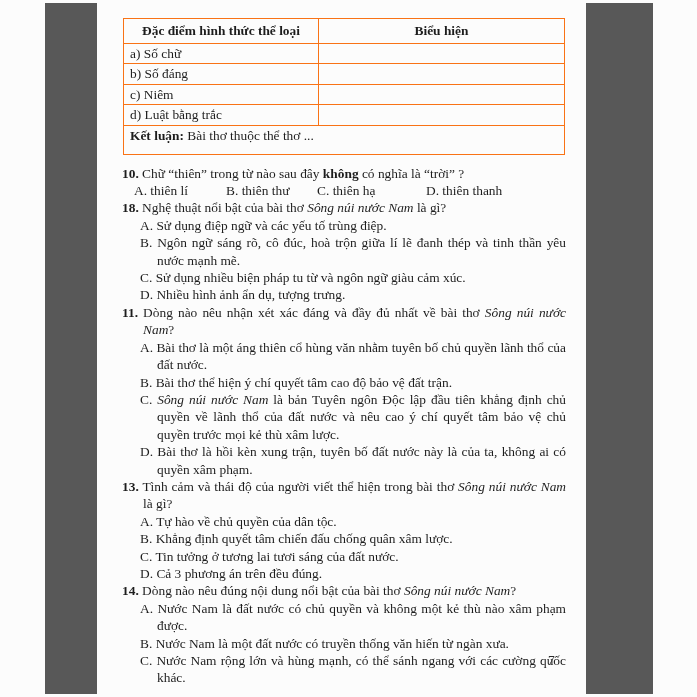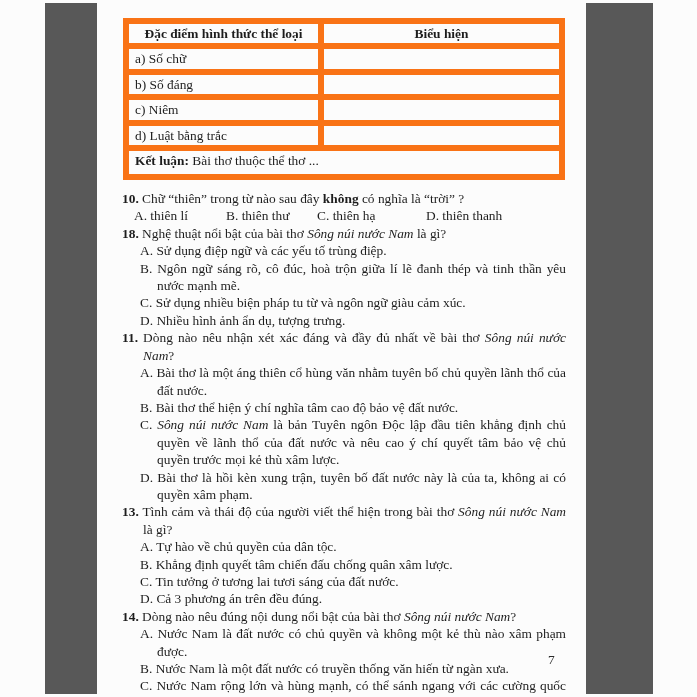--- a/index.html
+++ b/index.html
@@ -22,21 +22,21 @@
   .q9 { padding-left:26px; text-indent:-21px; }
   .b  { font-weight:bold; }
   .it { font-style:italic; }
   .opt { padding-left:35px; text-indent:-17px; text-align:justify; }
   .optrow { display:flex; margin-left:12px; }
   .optrow span:nth-child(1){ width:92px; }
   .optrow span:nth-child(2){ width:91px; }
   .optrow span:nth-child(3){ width:109px; }
   table.fm { border-collapse:collapse; width:442px; margin:4px 0 10px 1px; }
   .fm th,.fm td {
-    border:6px solid #f97316; font-size:13.4px;
+    border:1px solid #f97316; font-size:13.4px;
     padding:1px 6px; vertical-align:middle;
   }
   .fm th { font-weight:bold; text-align:center; height:25px; }
   .fm td { height:19px; text-align:left; }
   .fm .c1 { width:195px; }
   .fm .concl td { height:29px; vertical-align:top;margin-left:13px; }
   .pagenum {
     position:absolute; left:548px; top:652px;
     font-size:13.4px; color:#2a2a2a;
   }
@@ -90,21 +90,21 @@
   <p class="q"><span class="b">18.</span><span> Nghệ thuật nổi bật của bài thơ </span><span class="it">Sông núi nước Nam</span><span> là gì?</span></p>
 
   <div class="opt"><span>A.</span><span> Sử dụng điệp ngữ và các yếu tố trùng điệp.</span></div>
   <div class="opt"><span>B.</span><span> Ngôn ngữ sáng rõ, cô đúc, hoà trộn giữa lí lẽ đanh thép và tinh thần yêu nước mạnh mẽ.</span></div>
   <div class="opt"><span>C.</span><span> Sử dụng nhiều biện pháp tu từ và ngôn ngữ giàu cảm xúc.</span></div>
   <div class="opt"><span>D.</span><span> Nhiều hình ảnh ẩn dụ, tượng trưng.</span></div>
 
   <p class="q"><span class="b">11.</span><span> Dòng nào nêu nhận xét xác đáng và đầy đủ nhất về bài thơ </span><span class="it">Sông núi nước Nam</span><span>?</span></p>
 
   <div class="opt"><span>A.</span><span> Bài thơ là một áng thiên cổ hùng văn nhằm tuyên bố chủ quyền lãnh thổ của đất nước.</span></div>
-  <div class="opt"><span>B.</span><span> Bài thơ thể hiện ý chí nghĩa tâm cao độ bảo vệ đất nước.</span></div>
+  <div class="opt"><span>B.</span><span> Bài thơ thể hiện ý chí quyết tâm cao độ bảo vệ đất trận.</span></div>
   <div class="opt"><span>C.</span><span class="it"> Sông núi nước Nam</span><span> là bản Tuyên ngôn Độc lập đầu tiên khẳng định chủ quyền về lãnh thổ của đất nước và nêu cao ý chí quyết tâm bảo vệ chủ quyền trước mọi kẻ thù xâm lược.</span></div>
   <div class="opt"><span>D.</span><span> Bài thơ là hồi kèn xung trận, tuyên bố đất nước này là của ta, không ai có quyền xâm phạm.</span></div>
 
   <p class="q"><span class="b">13.</span><span> Tình cảm và thái độ của người viết thể hiện trong bài thơ </span><span class="it">Sông núi nước Nam</span><span> là gì?</span></p>
 
   <div class="opt"><span>A.</span><span> Tự hào về chủ quyền của dân tộc.</span></div>
   <div class="opt"><span>B.</span><span> Khẳng định quyết tâm chiến đấu chống quân xâm lược.</span></div>
   <div class="opt"><span>C.</span><span> Tin tưởng ở tương lai tươi sáng của đất nước.</span></div>
   <div class="opt"><span>D.</span><span> Cả 3 phương án trên đều đúng.</span></div>
 

